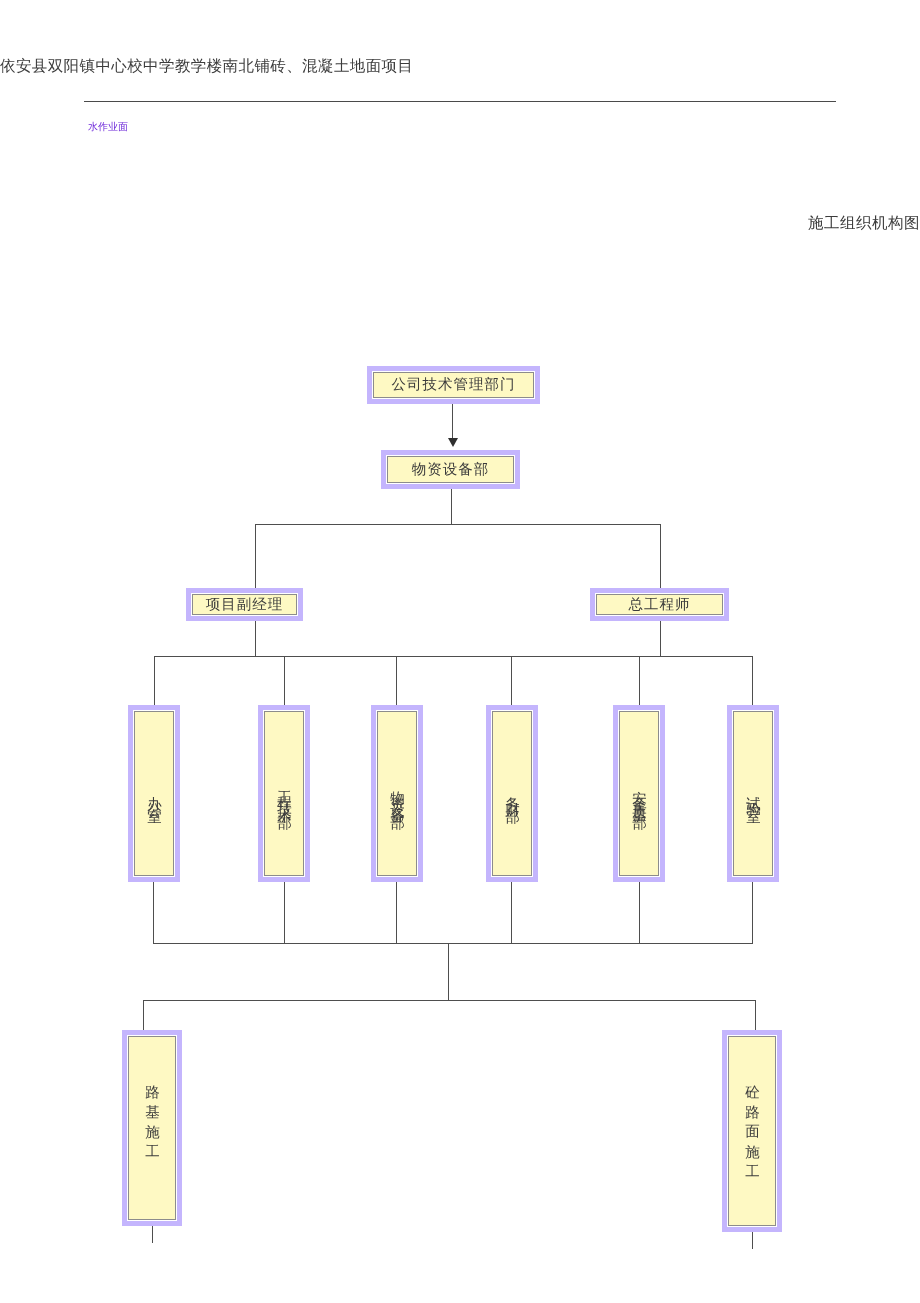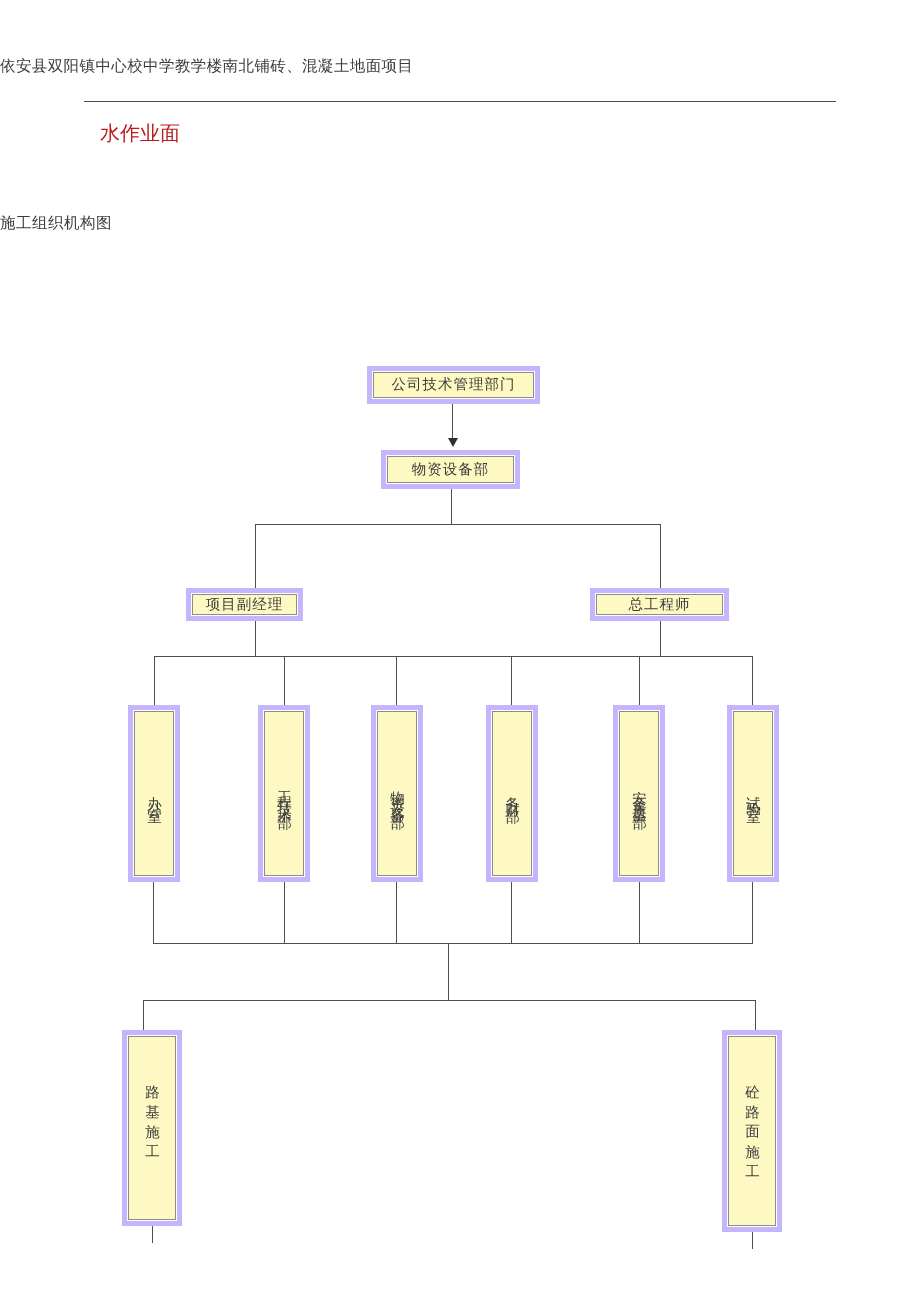--- a/index.html
+++ b/index.html
@@ -35,32 +35,32 @@
   .header-rule {
     position: absolute;
     left: 84px;
     top: 101px;
     width: 752px;
     height: 0;
     border-top: 1px solid #4a4a4a;
   }
   .body-line {
     position: absolute;
-    left: 100px;
+    left: 88px;
     top: 120px;
-    font-size: 20px;
-    color: #b91c1c;
+    font-size: 10px;
+    color: #6d28d9;
     white-space: nowrap;
   }
   .chart-title {
     position: absolute;
     left: 0;
     top: 213px;
     width: 920px;
-    text-align: left;
+    text-align: right;
     font-size: 15.5px;
     color: #3c3c3c;
     letter-spacing: 0.5px;
     white-space: nowrap;
   }
 
   
   .node {
     position: absolute;
     box-sizing: border-box;

